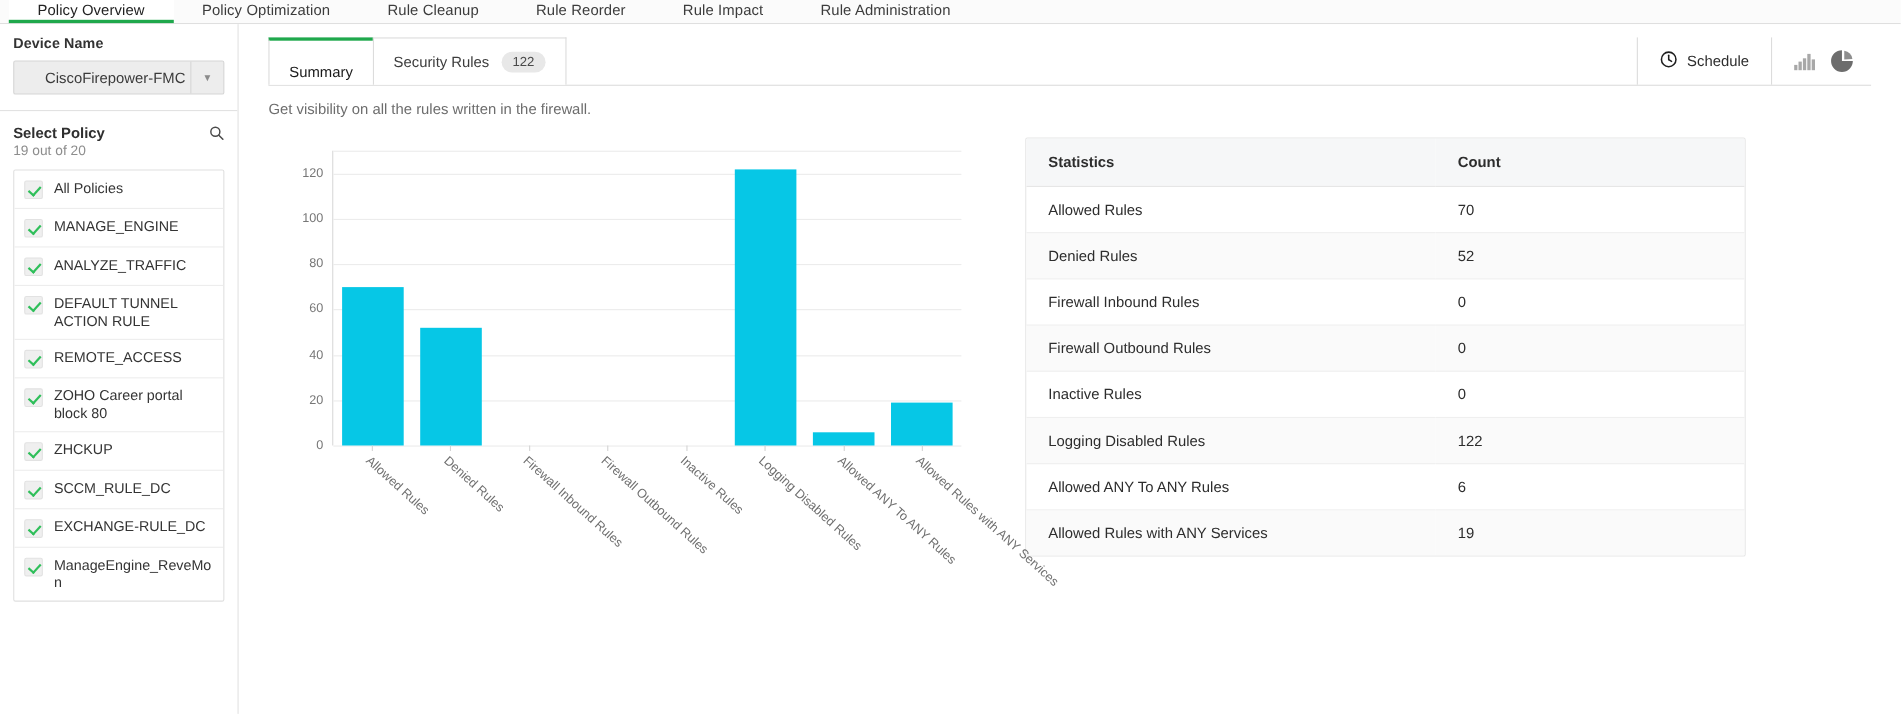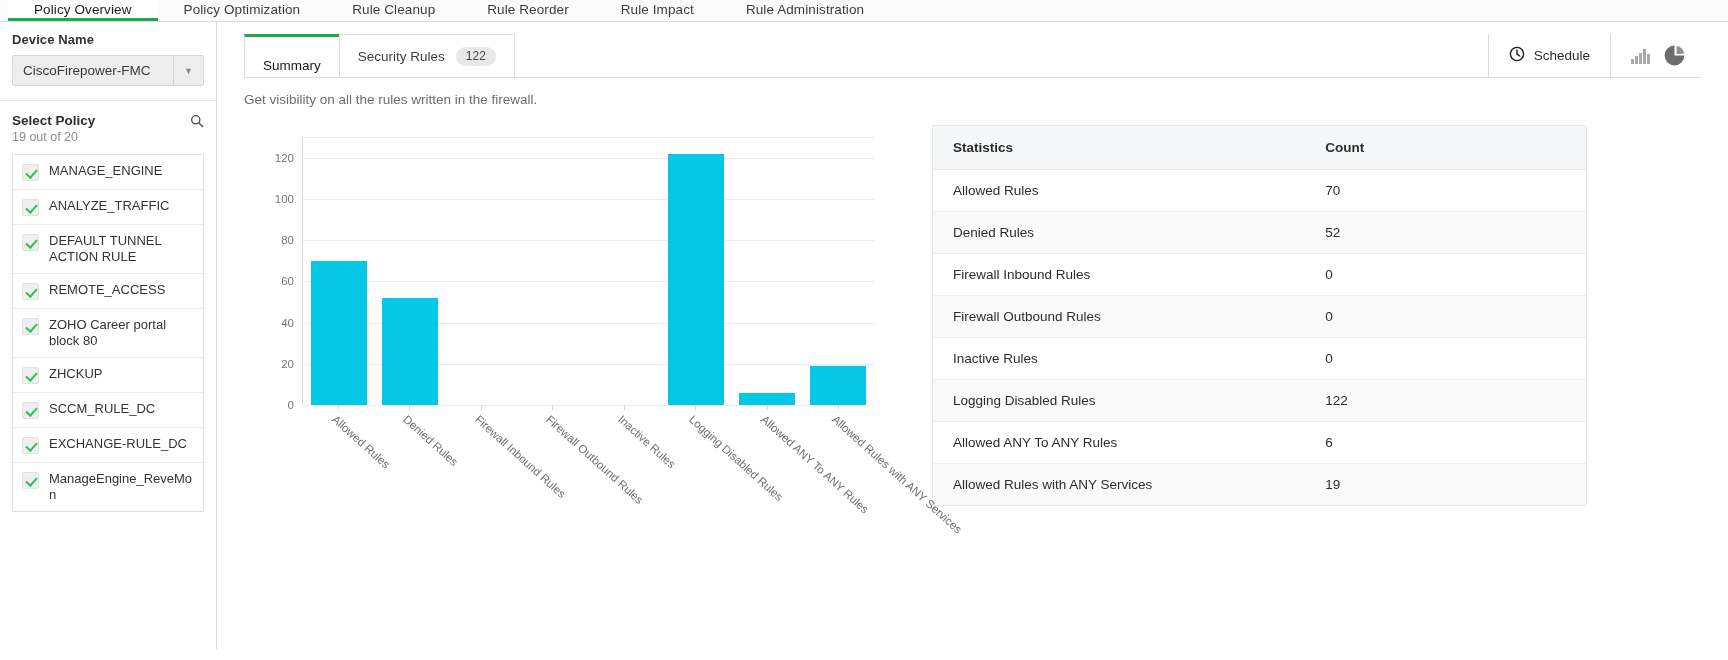--- a/index.html
+++ b/index.html
@@ -67,21 +67,21 @@
     background: #ededed;
     border: 1px solid #d6d6d6;
     border-radius: 2px;
     display: flex;
     align-items: center;
     cursor: pointer;
   }
   .device-select .dv-text {
     font-size: 13.5px;
     color: #3a3a3a;
-    padding-left: 10px;
+    padding-left: 28px;
     flex: 1;
     white-space: nowrap;
     overflow: hidden;
   }
   .device-select .dv-arrow {
     width: 30px;
     border-left: 1px solid #d6d6d6;
     height: 100%;
     display: flex;
     align-items: center;
@@ -367,20 +367,24 @@
       <span class="search-ico">
         <svg width="14" height="14" viewBox="0 0 16 16" aria-hidden="true">
           <circle cx="6.6" cy="6.6" r="4.7" fill="none" stroke="#4a4a4a" stroke-width="1.5"></circle>
           <line x1="10.2" y1="10.2" x2="14.4" y2="14.4" stroke="#4a4a4a" stroke-width="1.6" stroke-linecap="round"></line>
         </svg>
       </span>
     </div>
     <div class="policy-count">19 out of 20</div>
 
     <div class="policy-list">
+      <div class="policy-item">
+        <span class="chk"></span>
+        <span class="policy-name">All Policies</span>
+      </div>
       <div class="policy-item">
         <span class="chk"></span>
         <span class="policy-name">MANAGE_ENGINE</span>
       </div>
       <div class="policy-item">
         <span class="chk"></span>
         <span class="policy-name">ANALYZE_TRAFFIC</span>
       </div>
       <div class="policy-item">
         <span class="chk"></span>

